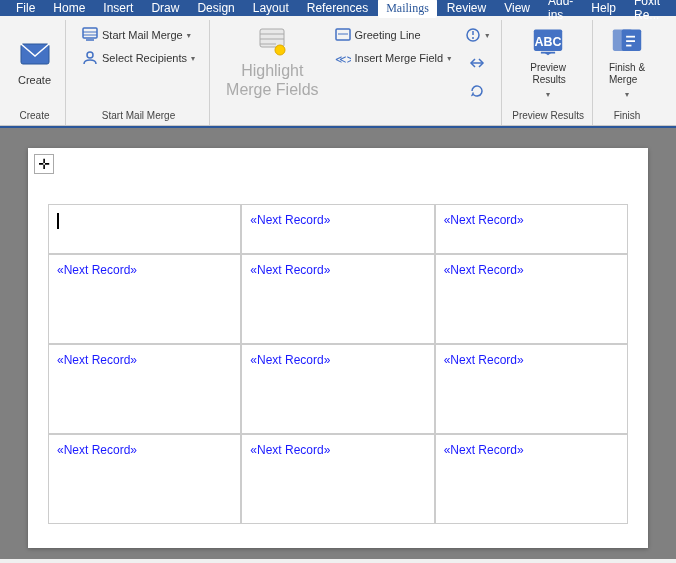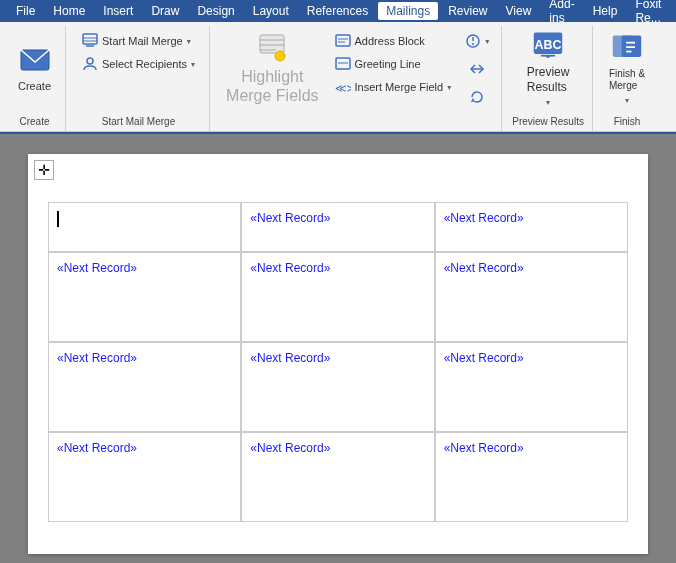--- a/index.html
+++ b/index.html
@@ -4,33 +4,34 @@
   <style>
     * { margin: 0; padding: 0; box-sizing: border-box; }
     body { font-family: 'Segoe UI', Arial, sans-serif; font-size: 12px; background: #f0f0f0; width: 676px; height: 563px; overflow: hidden; }
 
     
     .menu-bar {
       background: #2b579a;
       color: white;
       display: flex;
       align-items: center;
-      height: 22px;
+      height: 16px;
       font-size: 12px;
       padding: 0 8px;
       gap: 2px;
     }
     .menu-item {
       padding: 2px 8px;
       cursor: pointer;
       border-radius: 2px;
     }
     .menu-item.active {
       background: white;
       color: #2b579a;
+      font-family: Liberation Serif, serif;
     }
 
     
     .ribbon {
       background: #f3f3f3;
       border-bottom: 1px solid #c8c8c8;
       display: flex;
       align-items: stretch;
       height: 110px;
       padding: 4px 4px 0 4px;
@@ -271,30 +272,20 @@
           </svg>
         </div>
         <span style="font-size:16px; text-align:center; line-height:1.2;">Highlight<br>Merge Fields</span>
       </div>
 
       <div class="ribbon-col">
         <div class="ribbon-btn-small">
           <span class="icon-small">
             <svg width="16" height="16" viewBox="0 0 16 16">
               <rect x="1" y="2" width="14" height="11" rx="1" fill="none" stroke="#4472c4" stroke-width="1.5"></rect>
-              <line x1="3" y1="6" x2="13" y2="6" stroke="#4472c4" stroke-width="1"></line>
-              <line x1="3" y1="9" x2="10" y2="9" stroke="#4472c4" stroke-width="1"></line>
-            </svg>
-          </span>
-          <span>Address Block</span>
-        </div>
-        <div class="ribbon-btn-small">
-          <span class="icon-small">
-            <svg width="16" height="16" viewBox="0 0 16 16">
-              <rect x="1" y="2" width="14" height="11" rx="1" fill="none" stroke="#4472c4" stroke-width="1.5"></rect>
               <line x1="3" y1="7" x2="13" y2="7" stroke="#4472c4" stroke-width="1"></line>
             </svg>
           </span>
           <span>Greeting Line</span>
         </div>
         <div class="ribbon-btn-small">
           <span class="icon-small">
             <svg width="16" height="16" viewBox="0 0 16 16">
               <text x="0" y="13" font-size="11" fill="#4472c4">≪≫</text>
             </svg>
@@ -340,21 +331,21 @@
     <div class="ribbon-group-content">
       <div class="ribbon-btn-large">
         <div class="icon-box">
           <svg width="36" height="36" viewBox="0 0 36 36">
             <rect x="2" y="4" width="32" height="24" rx="2" fill="#4472c4"></rect>
             <text x="18" y="22" font-size="14" font-weight="bold" fill="white" text-anchor="middle" font-family="Arial">ABC</text>
             <line x1="10" y1="30" x2="26" y2="30" stroke="#4472c4" stroke-width="2"></line>
             <polygon points="18,33 14,30 22,30" fill="#4472c4"></polygon>
           </svg>
         </div>
-        <span style="font-size:12px; text-align:left; line-height:1.2;">Preview<br>Results</span>
+        <span style="font-size:10px; text-align:right; line-height:1.2;">Preview<br>Results</span>
         <span class="dropdown-arrow">▾</span>
       </div>
     </div>
     <div class="ribbon-group-label">Preview Results</div>
   </div>
 
   <div class="ribbon-group">
     <div class="ribbon-group-content">
       <div class="ribbon-btn-large">
         <div class="icon-box">
@@ -375,21 +366,21 @@
 
 </div>
 
 <div class="ribbon-border"></div>
 
 <div class="doc-area">
   <div class="page">
 
     <div class="move-handle">✛</div>
 
-    <div class="label-grid" style="margin-top: 28px;">
+    <div class="label-grid" style="margin-top: 36px;">
 
       <div class="label-cell" style="border-top: 1px solid #ccc; border-left: 1px solid #ccc; min-height: 50px; align-items: flex-end;">
         <div style="width:2px; height:16px; background:black; position:absolute; left:8px; top:8px;"></div>
       </div>
       <div class="label-cell" style="border-top: 1px solid #ccc; min-height:50px;">
         <span class="merge-field">«Next Record»</span>
       </div>
       <div class="label-cell" style="border-top: 1px solid #ccc; min-height:50px;">
         <span class="merge-field">«Next Record»</span>
       </div>

